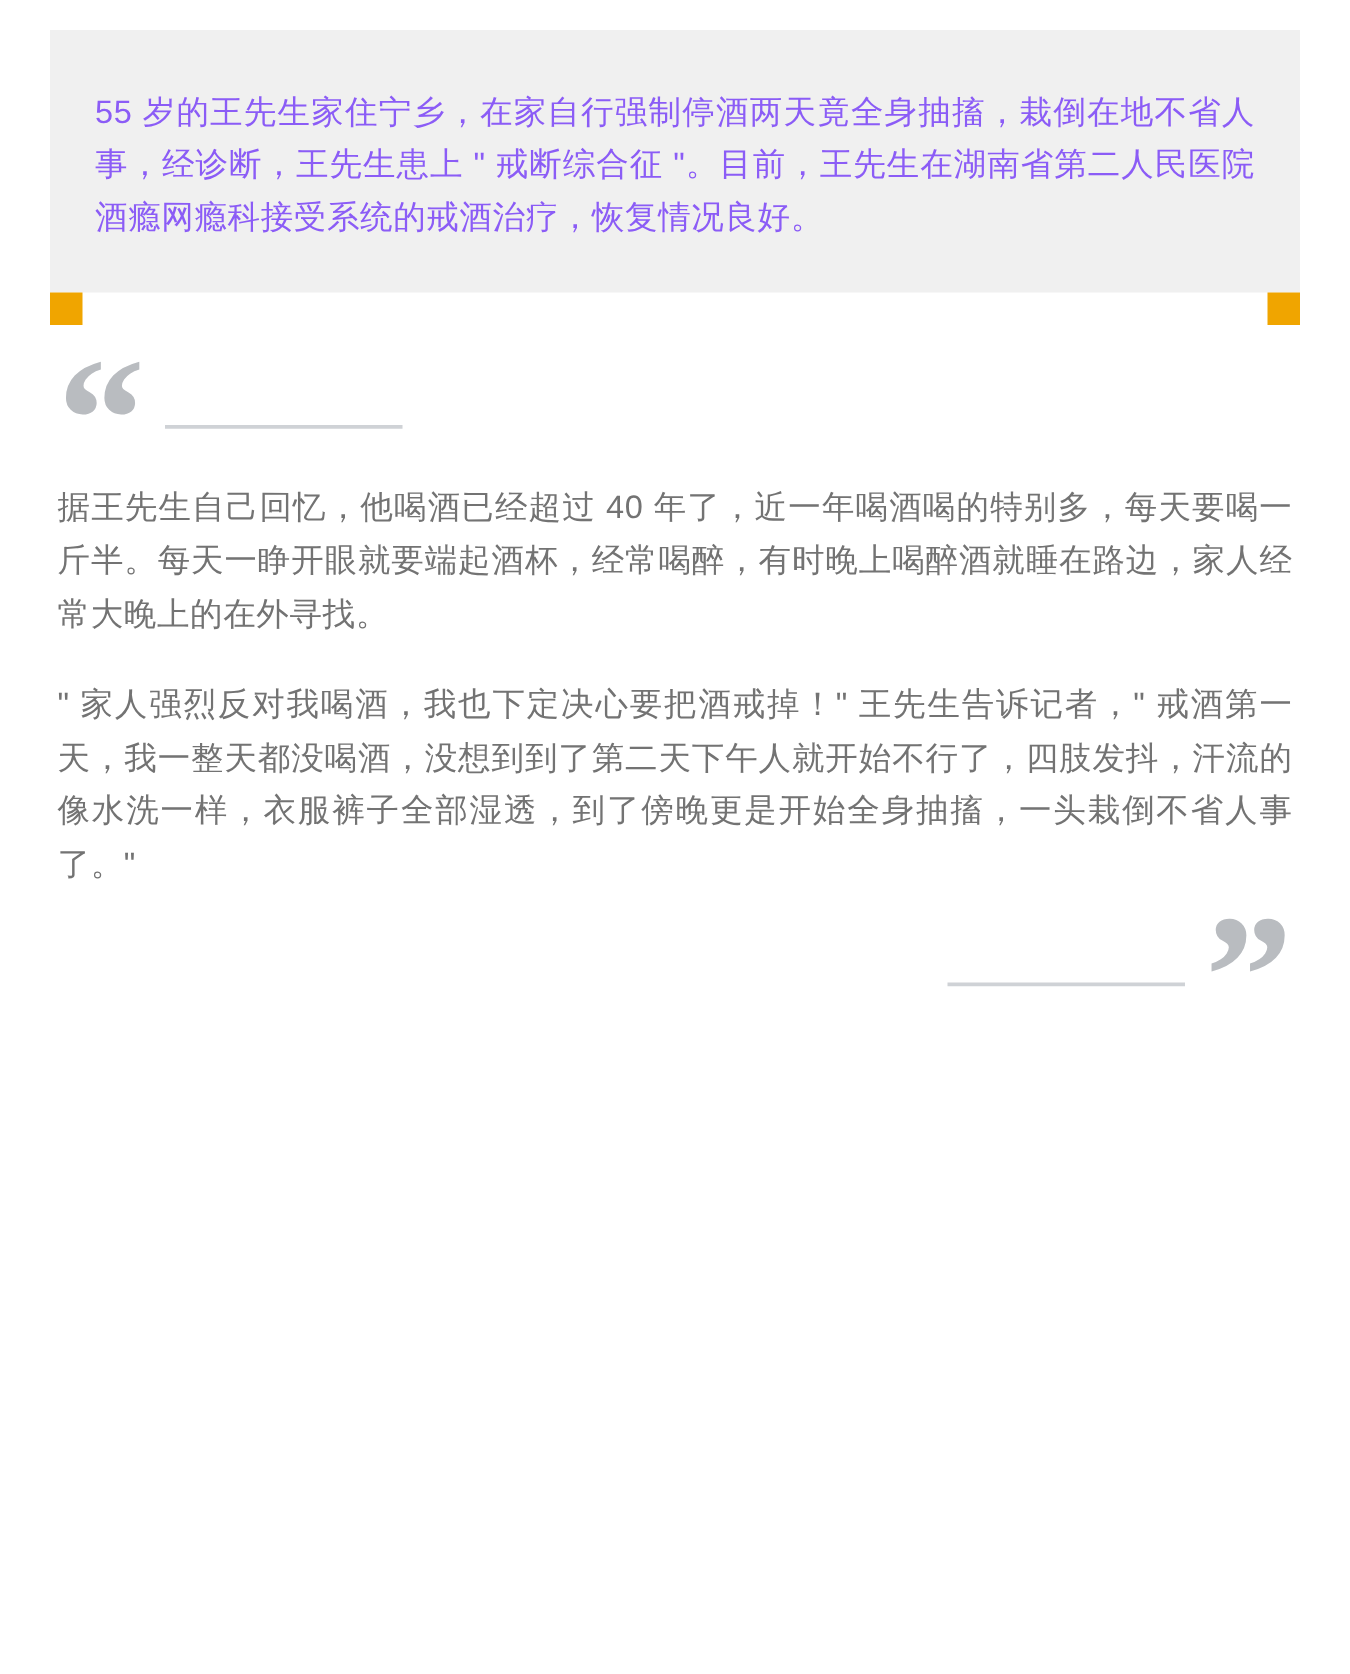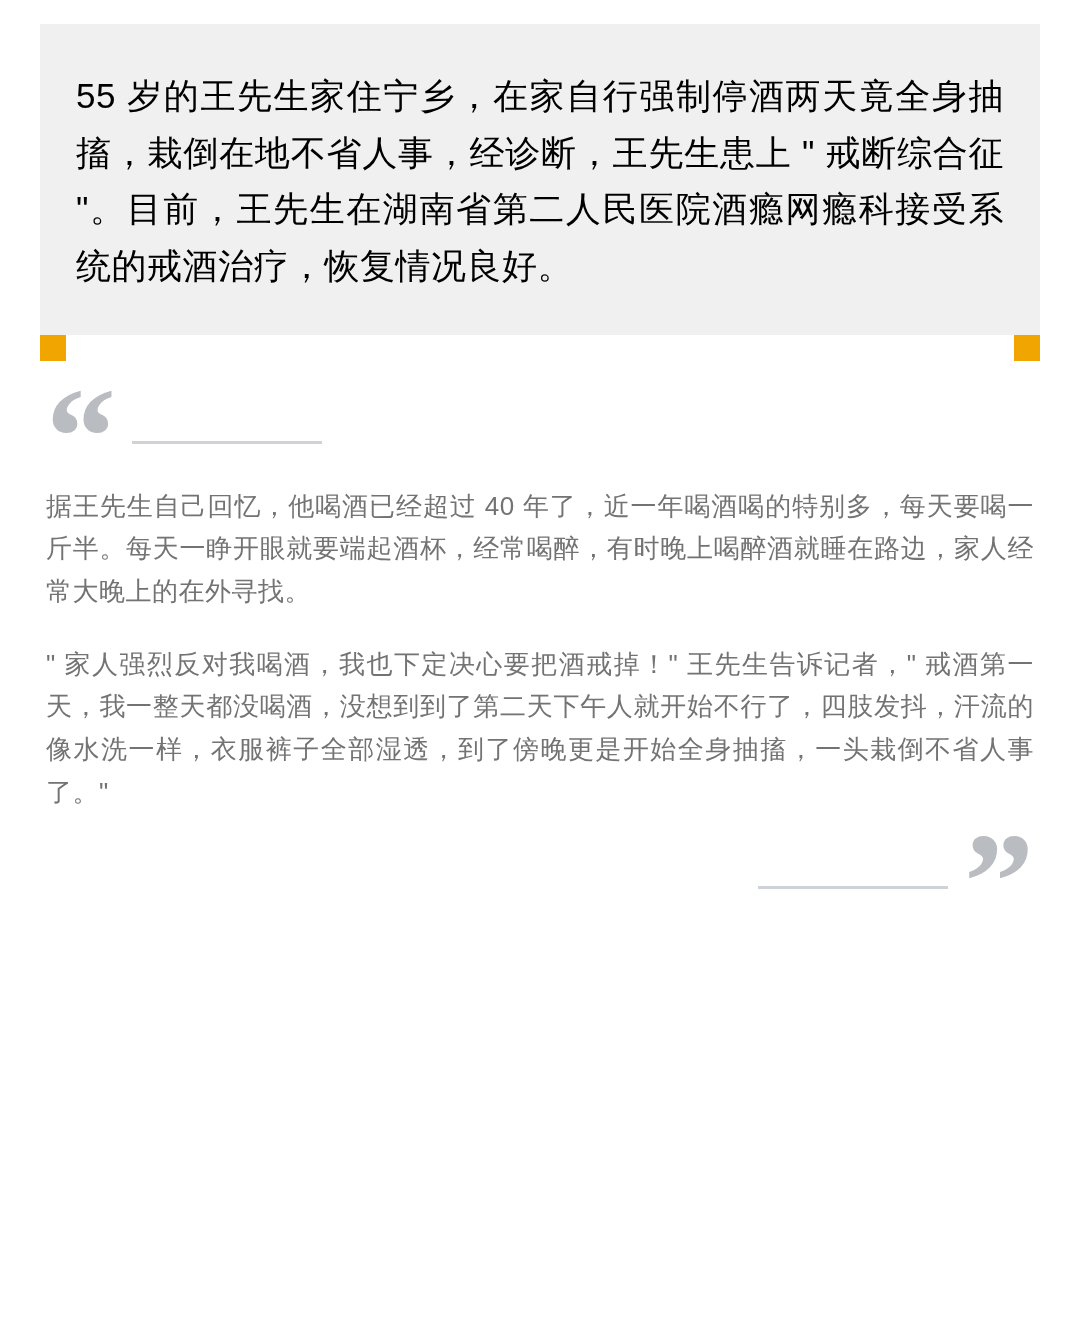--- a/index.html
+++ b/index.html
@@ -23,24 +23,24 @@
 
   
   .lead-block {
     position: relative;
     margin: 24px 40px 0 40px;
     background: #f0f0f0;
     padding: 44px 36px 40px 36px;
     box-sizing: border-box;
   }
   .lead-text {
-    font-size: 35px;
+    font-size: 26px;
     line-height: 1.62;
     letter-spacing: 0.5px;
-    color: #000000;
+    color: #8b5cf6;
     text-align: justify;
     margin: 0;
     font-weight: 500;
   }
 
   
   .corner-marks {
     position: relative;
     margin: 0 40px;
     height: 26px;

